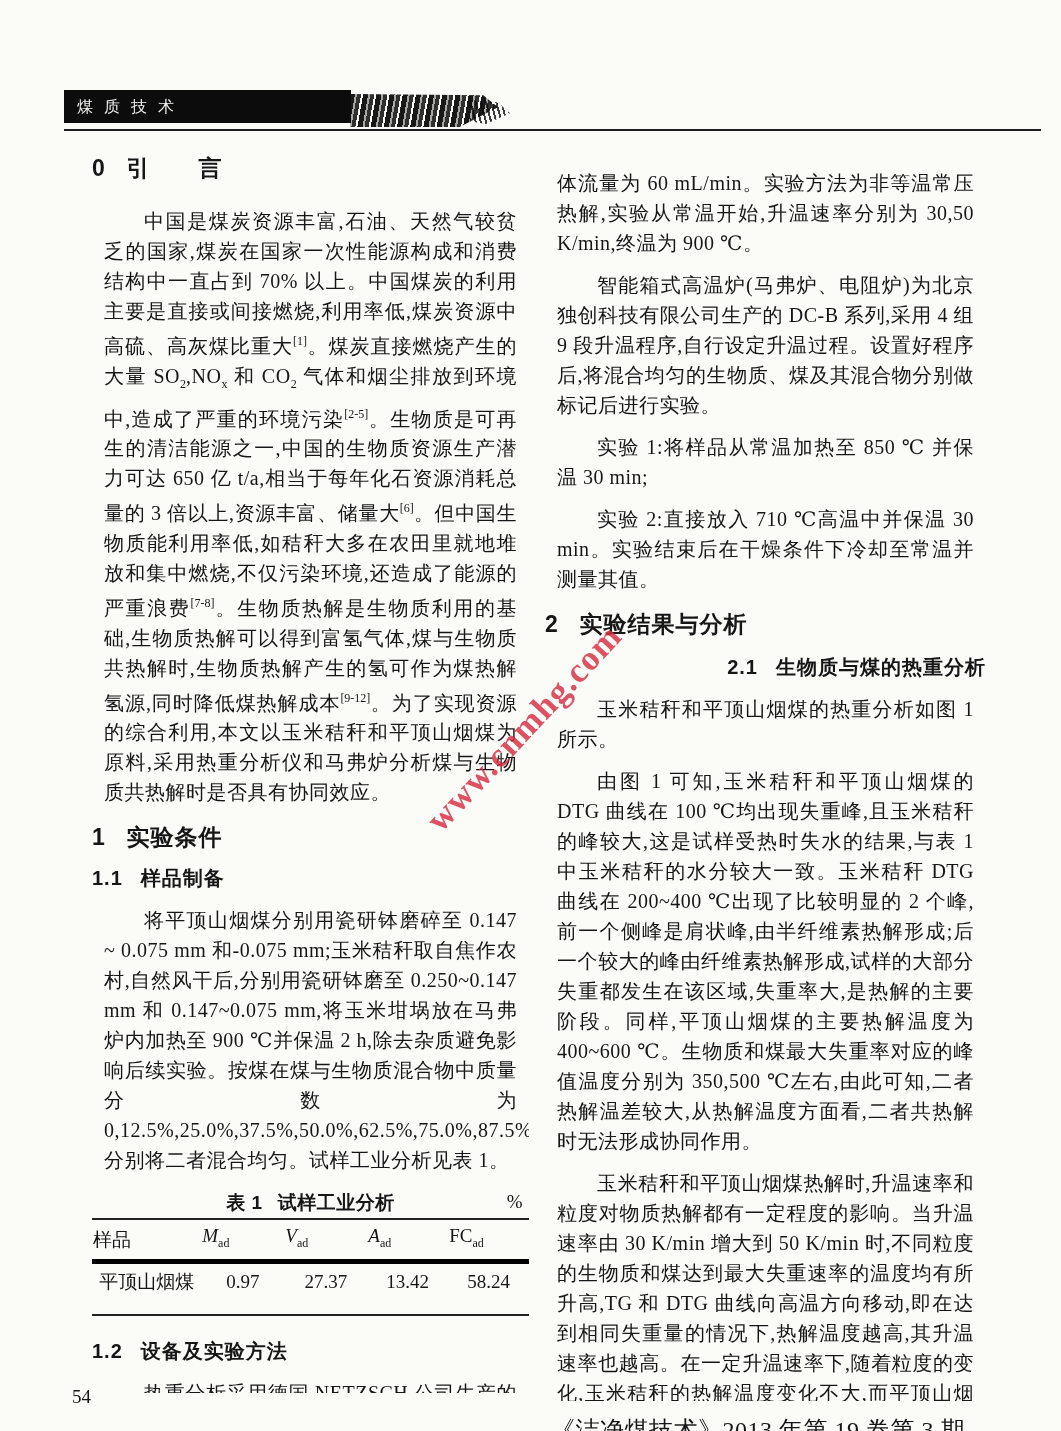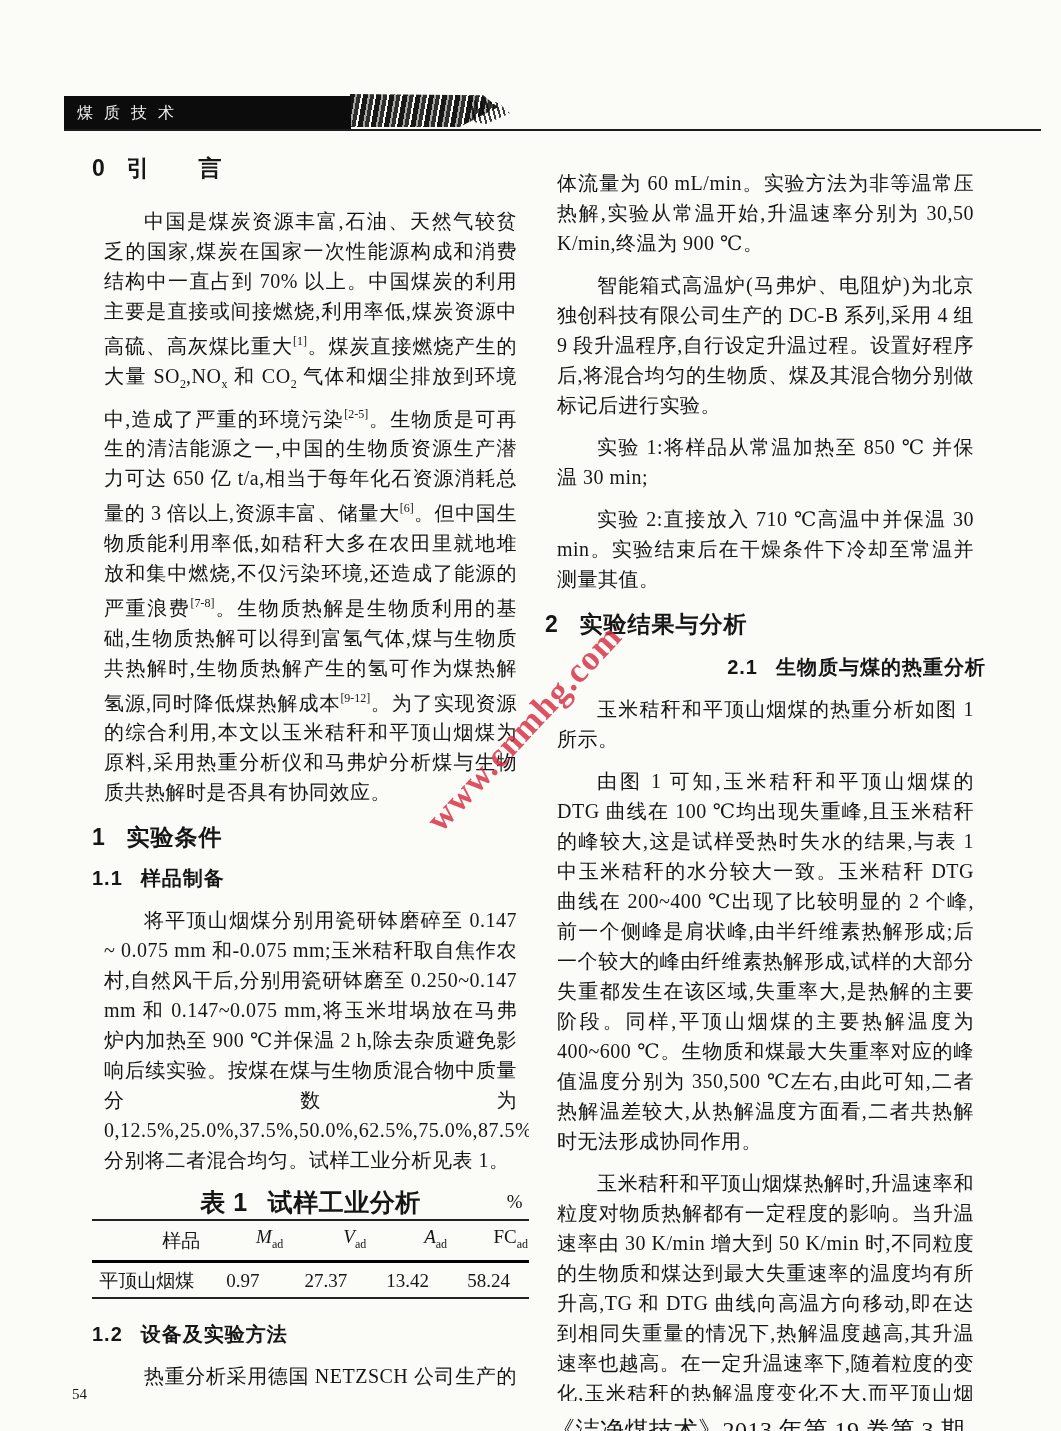--- a/index.html
+++ b/index.html
@@ -2,21 +2,21 @@
 <html><head>
 <meta charset="utf-8">
 <style>
   html,body { margin:0; padding:0; background:#888; }
   .page {
     position:relative; width:1061px; height:1431px; margin:0 auto;
     background:#fbfbf8; color:#161616; overflow:hidden;
     font-family:"Liberation Serif","DejaVu Serif",serif;
   }
   
-  .banner { position:absolute; left:64px; top:96px; height:33px; width:287px; background:#0c0c0c; }
+  .banner { position:absolute; left:64px; top:90px; height:33px; width:287px; background:#0c0c0c; }
   .banner-label {
     color:#f0f0ee; font-family:"Liberation Sans","DejaVu Sans",sans-serif;
     font-size:16px; letter-spacing:11px; line-height:33px; padding-left:13px; white-space:nowrap;
   }
   .banner-tail {
     position:absolute; left:350px; top:94px; height:33px; width:148px;
     background:
       repeating-linear-gradient(100deg, rgba(12,12,12,.95) 0 5px, rgba(12,12,12,.35) 5px 7px, rgba(12,12,12,.85) 7px 11px, rgba(251,251,248,.25) 11px 13px);
     clip-path: polygon(0 0, 90% 4%, 100% 40%, 74% 100%, 0 100%);
   }
@@ -62,32 +62,32 @@
   .h1_1 { margin:0 0 4px 0; }
   .h1_2 { margin:20px 0 6px 0; }
   .h2 { margin:14px 0 12px 0; }
   .h2_1 { margin:0 0 6px 0;text-align:right; }
   .h2_2 { margin:6px 0 4px 0; }
 
   
   .tbl-block { margin-top:8px; }
   .tbl-caption { position:relative; text-align:center; line-height:30px; }
   .tbl-caption .cap {
-    font-family:"Liberation Sans","DejaVu Sans",sans-serif; font-weight:bold; font-size:25px;
+    font-family:"Liberation Sans","DejaVu Sans",sans-serif; font-weight:bold; font-size:19px;
   }
   .tbl-caption .cap-label { margin-right:0.8em; }
   .tbl-caption .unit { position:absolute; right:6px; top:0; font-size:19px; font-weight:normal; }
   table.data { width:100%; border-collapse:collapse; border-top:2px solid #222; border-bottom:2px solid #222; font-size:19px; }
-  table.data th { font-weight:normal; border-bottom:3px solid #000000; height:36px; text-align:right; letter-spacing:0; }
+  table.data th { font-weight:normal; border-bottom:5px solid #000000; height:36px; text-align:left; letter-spacing:0; }
   table.data td { height:33px; text-align:center; letter-spacing:0; }
   table.data tr.first td { padding-top:6px; }
-  table.data tr.last td { padding-bottom:0;text-align:center; }
+  table.data tr.last td { padding-bottom:16px;text-align:center; }
 
   
-  .page-number { position:absolute; left:72px; top:1386px; font-size:15px; }
+  .page-number { position:absolute; left:72px; top:1386px; font-size:19px; }
   .journal-info { position:absolute; right:96px; top:1390px; font-size:24px; letter-spacing:0.5px;margin-top:24px; }
 </style>
 </head>
 <body>
 
 <div class="page">
 
   <div class="banner">
     <div class="banner-label">煤质技术</div>
   </div>

